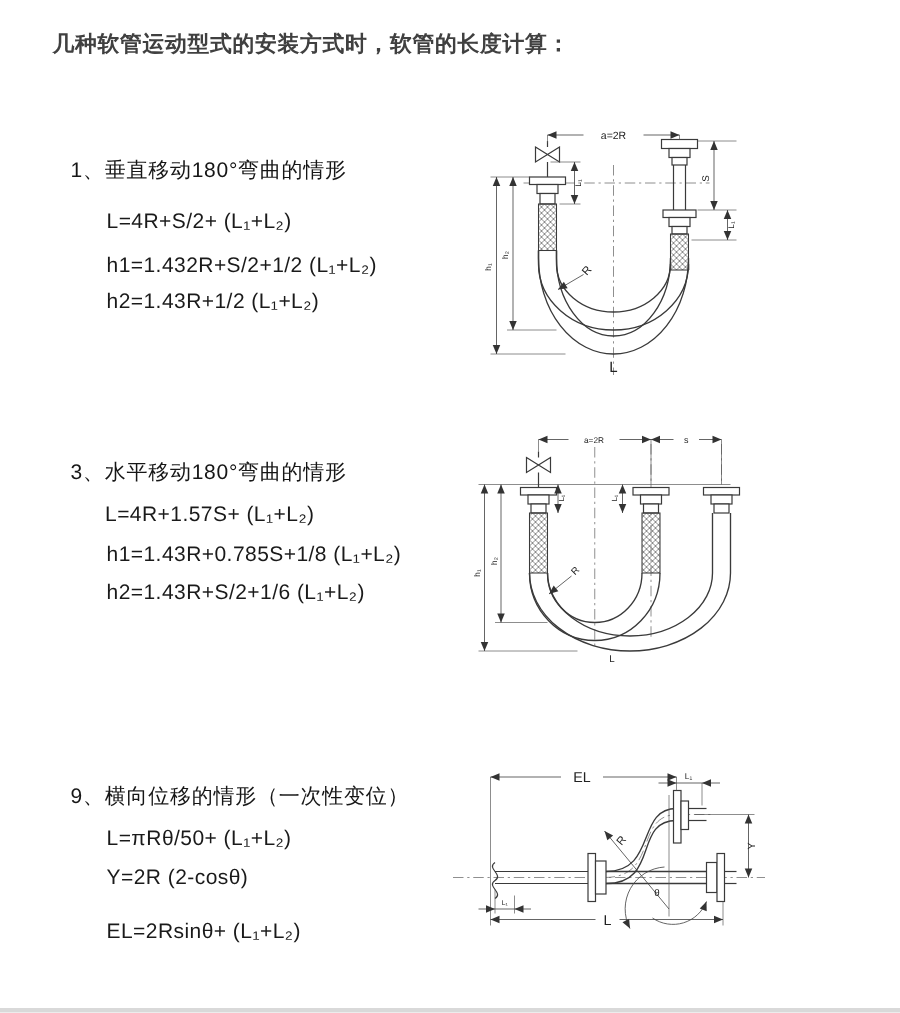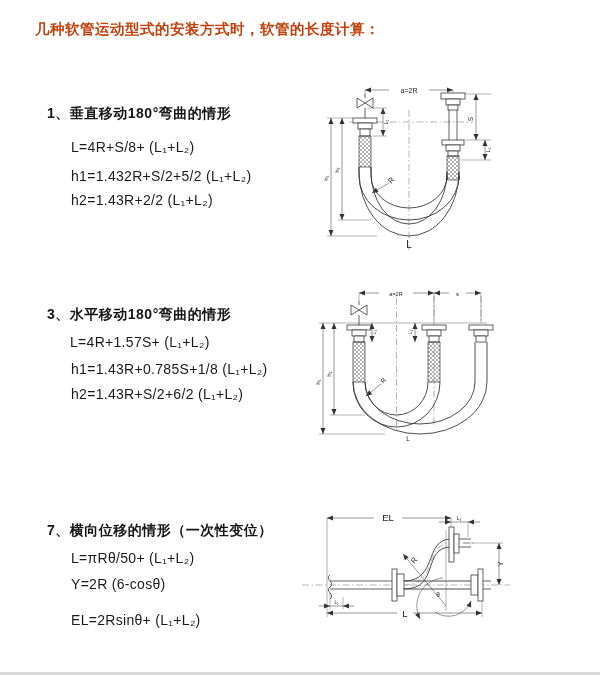--- a/index.html
+++ b/index.html
@@ -3,24 +3,24 @@
 <meta charset="utf-8">
 <style>
   html,body{margin:0;padding:0;}
   body{
     width:600px;height:675px;position:relative;background:#ffffff;
     font-family:"Liberation Sans","DejaVu Sans",sans-serif;color:#111;
     overflow:hidden;
   }
   .title{
     position:absolute;left:35px;top:20px;font-size:14.5px;font-weight:700;
-    letter-spacing:0.5px;color:#c2410c;
+    letter-spacing:0.5px;color:#404040;
   }
   .heading{
-    position:absolute;font-size:14px;font-weight:700;color:#161616;letter-spacing:0.5px;
+    position:absolute;font-size:14px;font-weight:400;color:#161616;letter-spacing:0.5px;
   }
   .formula{
     position:absolute;font-size:14px;font-weight:500;color:#1a1a1a;letter-spacing:0.3px;
   }
   svg{position:absolute;}
   svg text{
     font-family:"Liberation Sans","DejaVu Sans",sans-serif;fill:#222;
   }
   .geo{stroke:#3a3a3a;stroke-width:0.9;fill:none;}
   .geo2{stroke:#3a3a3a;stroke-width:0.8;fill:none;}
@@ -31,32 +31,32 @@
   .edge-bottom{
     position:absolute;left:0;top:672px;width:600px;height:3px;background:#d9d9d9;
   }
 </style>
 </head>
 <body>
 
 <div class="title">几种软管运动型式的安装方式时，软管的长度计算：</div>
 
 <div class="heading" style="left:47px;top:105px">1、垂直移动180°弯曲的情形</div>
-<div class="formula" style="left:71px;top:139px">L=4R+S/8+ (L₁+L₂)</div>
-<div class="formula" style="left:71px;top:168px">h1=1.432R+S/2+5/2 (L₁+L₂)</div>
-<div class="formula" style="left:71px;top:192px">h2=1.43R+2/2 (L₁+L₂)</div>
+<div class="formula" style="left:71px;top:139px">L=4R+S/2+ (L₁+L₂)</div>
+<div class="formula" style="left:71px;top:168px">h1=1.432R+S/2+1/2 (L₁+L₂)</div>
+<div class="formula" style="left:71px;top:192px">h2=1.43R+1/2 (L₁+L₂)</div>
 
 <div class="heading" style="left:47px;top:306px">3、水平移动180°弯曲的情形</div>
 <div class="formula" style="left:70px;top:334px">L=4R+1.57S+ (L₁+L₂)</div>
 <div class="formula" style="left:71px;top:361px">h1=1.43R+0.785S+1/8 (L₁+L₂)</div>
-<div class="formula" style="left:71px;top:386px">h2=1.43R+S/2+6/2 (L₁+L₂)</div>
-
-<div class="heading" style="left:47px;top:522px">7、横向位移的情形（一次性变位）</div>
+<div class="formula" style="left:71px;top:386px">h2=1.43R+S/2+1/6 (L₁+L₂)</div>
+
+<div class="heading" style="left:47px;top:522px">9、横向位移的情形（一次性变位）</div>
 <div class="formula" style="left:71px;top:550px">L=πRθ/50+ (L₁+L₂)</div>
-<div class="formula" style="left:71px;top:576px">Y=2R (6-cosθ)</div>
+<div class="formula" style="left:71px;top:576px">Y=2R (2-cosθ)</div>
 <div class="formula" style="left:71px;top:612px">EL=2Rsinθ+ (L₁+L₂)</div>
 
 <svg style="left:315px;top:72px" width="275" height="186" viewBox="0 0 275 186">
   <defs>
     <pattern id="ph1" patternUnits="userSpaceOnUse" width="4" height="4">
       <path d="M0,4 L4,0 M0,0 L4,4" stroke="#666" stroke-width="0.5"></path>
     </pattern>
     <marker id="m1" markerUnits="userSpaceOnUse" markerWidth="7" markerHeight="6" viewBox="0 0 7 6" refX="6.5" refY="3" orient="auto-start-reverse">
       <path d="M0.5,0.5 L6.5,3 L0.5,5.5 Z" fill="#333"></path>
     </marker>

